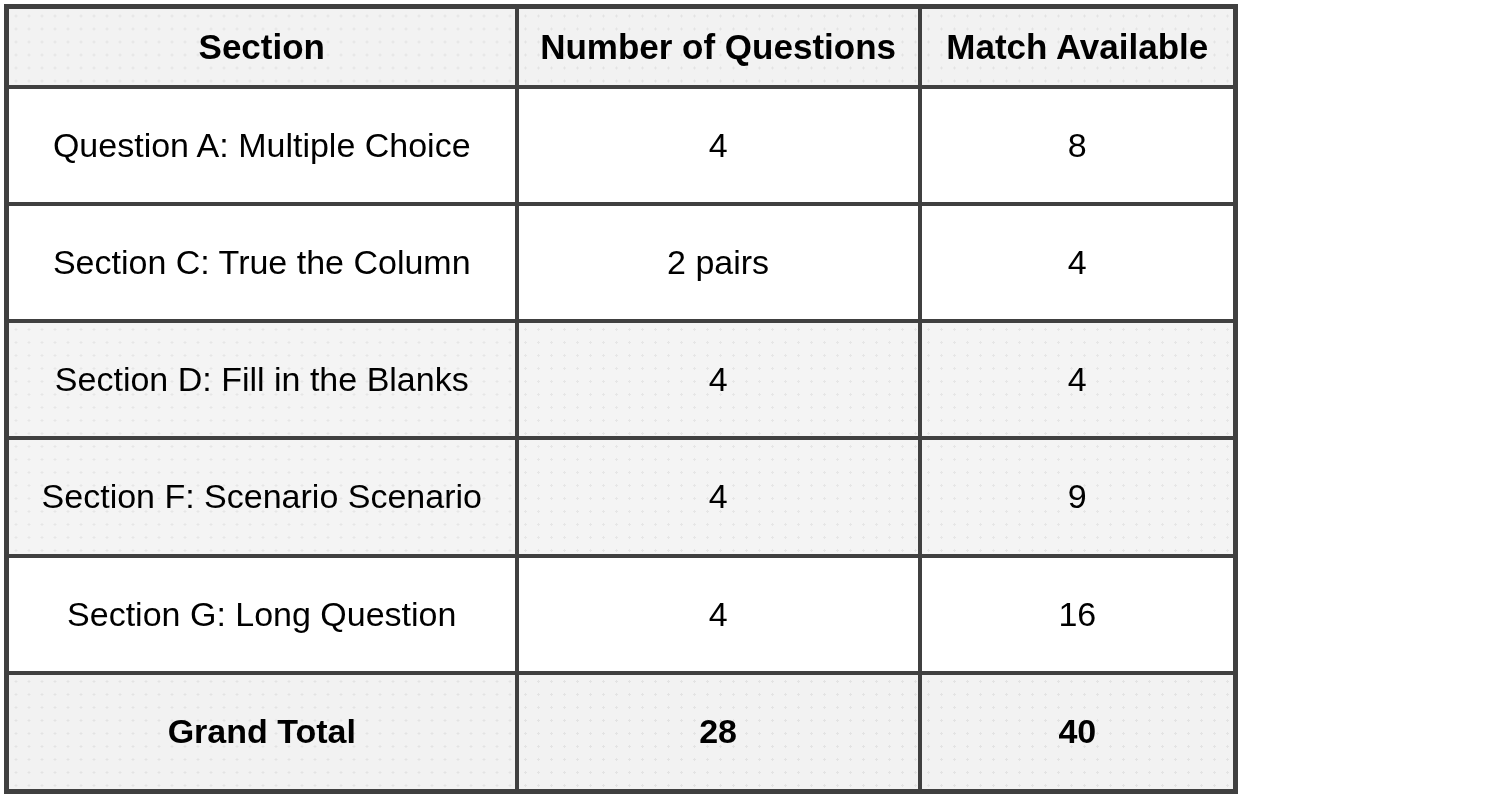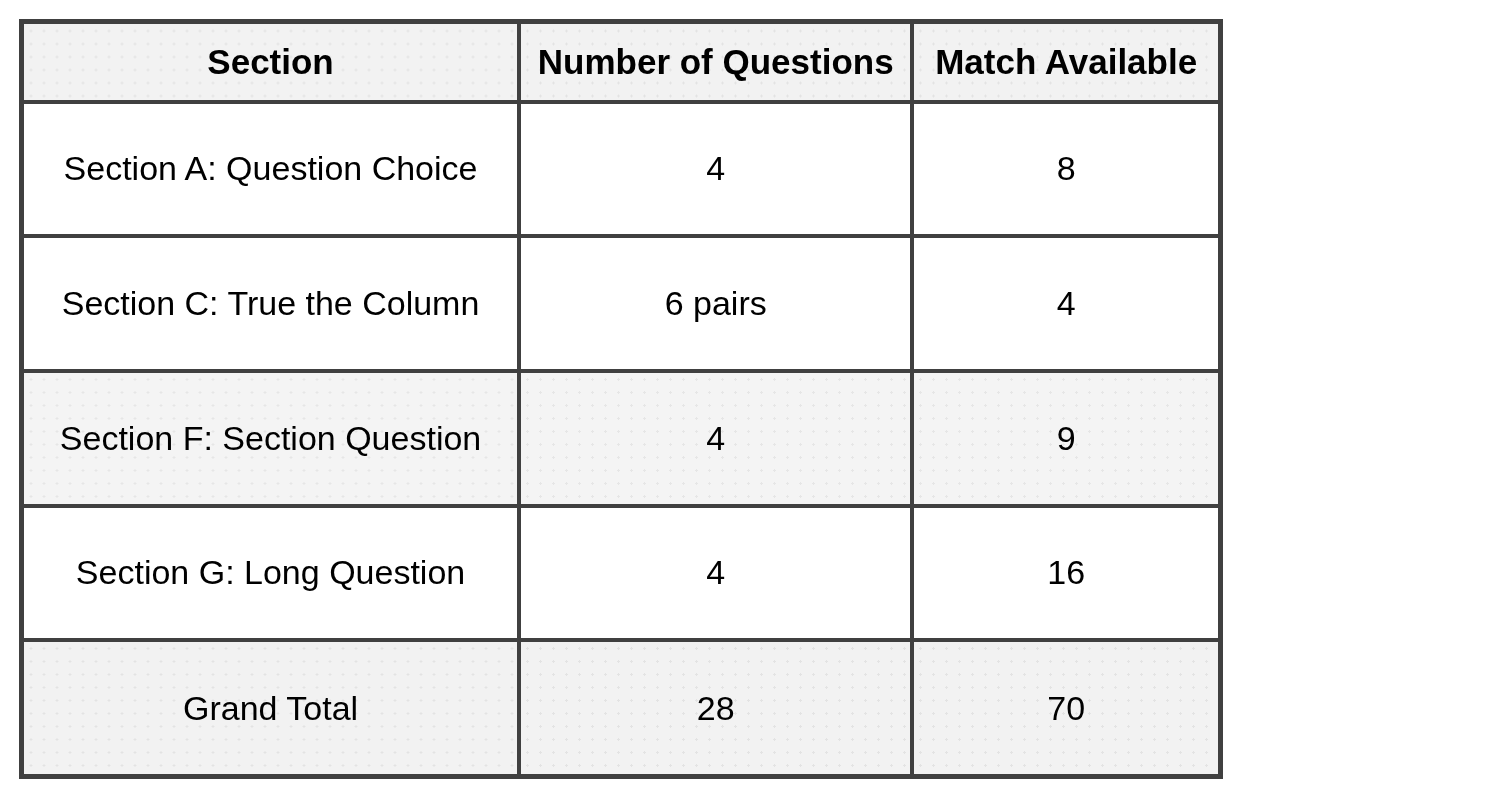--- a/index.html
+++ b/index.html
@@ -4,21 +4,21 @@
 <style>
   html, body {
     margin: 0;
     padding: 0;
     background: #ffffff;
   }
   .page {
     width: 1242px;
     height: 798px;
     box-sizing: border-box;
-    padding: 19px;
+    padding: 4px;
     background: #ffffff;
   }
   table.exam-table {
     width: 100%;
     height: 100%;
     border-collapse: collapse;
     table-layout: fixed;
     font-family: "Liberation Sans", sans-serif;
     color: #000000;
     text-align: center;
@@ -49,21 +49,21 @@
     background-color: #f2f2f2;
     background-image: radial-gradient(#e3e3e3 1px, rgba(0,0,0,0) 1.3px);
     background-size: 13px 13px;
   }
   tbody tr.striped td {
     background-color: #f4f4f4;
     background-image: radial-gradient(#e6e6e6 1px, rgba(0,0,0,0) 1.3px);
     background-size: 13px 13px;
   }
   tbody tr.total-row td {
-    font-weight: normal;
+    font-weight: bold;
     background-color: #f2f2f2;
     background-image: radial-gradient(#e3e3e3 1px, rgba(0,0,0,0) 1.3px);
     background-size: 13px 13px;
   }
   col.col-section   { width: 41.5%; }
   col.col-questions { width: 32.8%; }
   col.col-marks     { width: 25.7%; }
 </style>
 </head>
 <body>
@@ -77,39 +77,44 @@
     </colgroup>
     <thead>
       <tr>
         <th>Section</th>
         <th>Number of Questions</th>
         <th>Match Available</th>
       </tr>
     </thead>
     <tbody>
       <tr>
-        <td>Section A: Question Choice</td>
+        <td>Question A: Multiple Choice</td>
         <td>4</td>
         <td>8</td>
       </tr>
       <tr>
         <td>Section C: True the Column</td>
-        <td>6 pairs</td>
+        <td>2 pairs</td>
         <td>4</td>
       </tr>
       <tr class="striped">
-        <td>Section F: Section Question</td>
+        <td>Section D: Fill in the Blanks</td>
+        <td>4</td>
+        <td>4</td>
+      </tr>
+      <tr class="striped">
+        <td>Section F: Scenario Scenario</td>
         <td>4</td>
         <td>9</td>
       </tr>
       <tr>
         <td>Section G: Long Question</td>
         <td>4</td>
         <td>16</td>
       </tr>
       <tr class="total-row">
         <td>Grand Total</td>
         <td>28</td>
-        <td>70</td>
+        <td>40</td>
       </tr>
     </tbody>
   </table>
 </div>
 
 </body></html>

